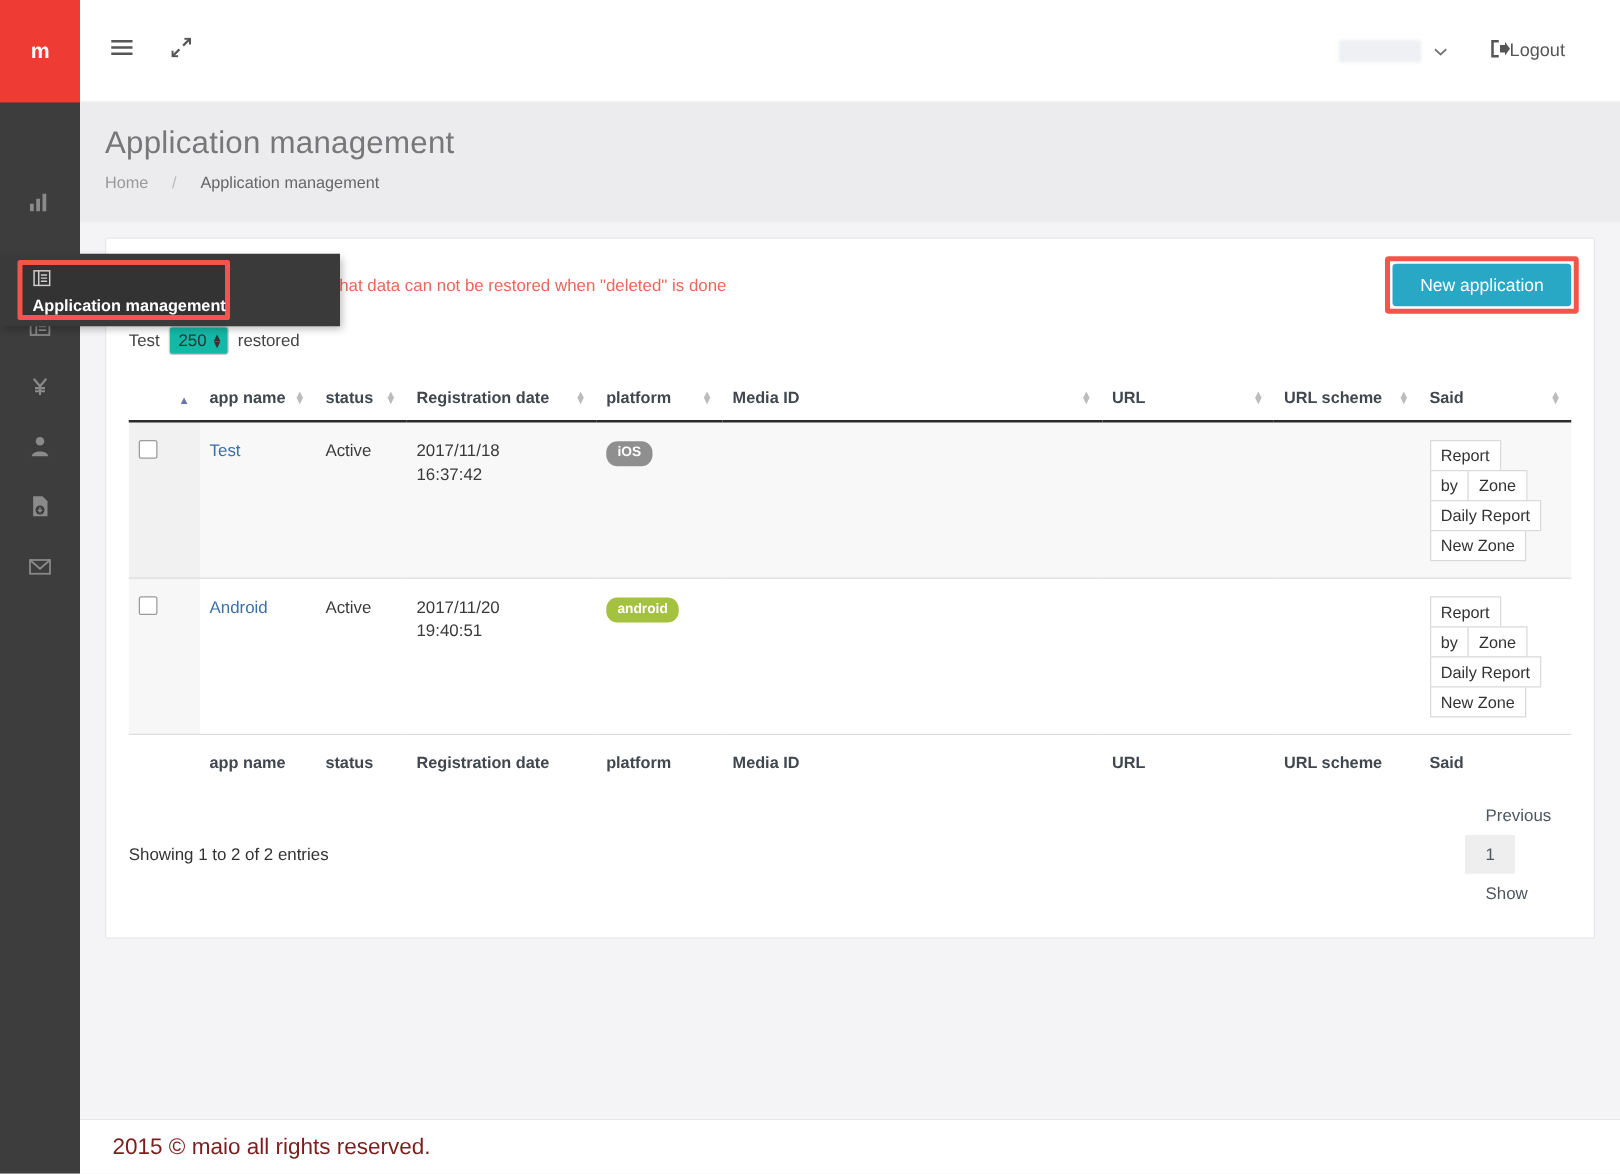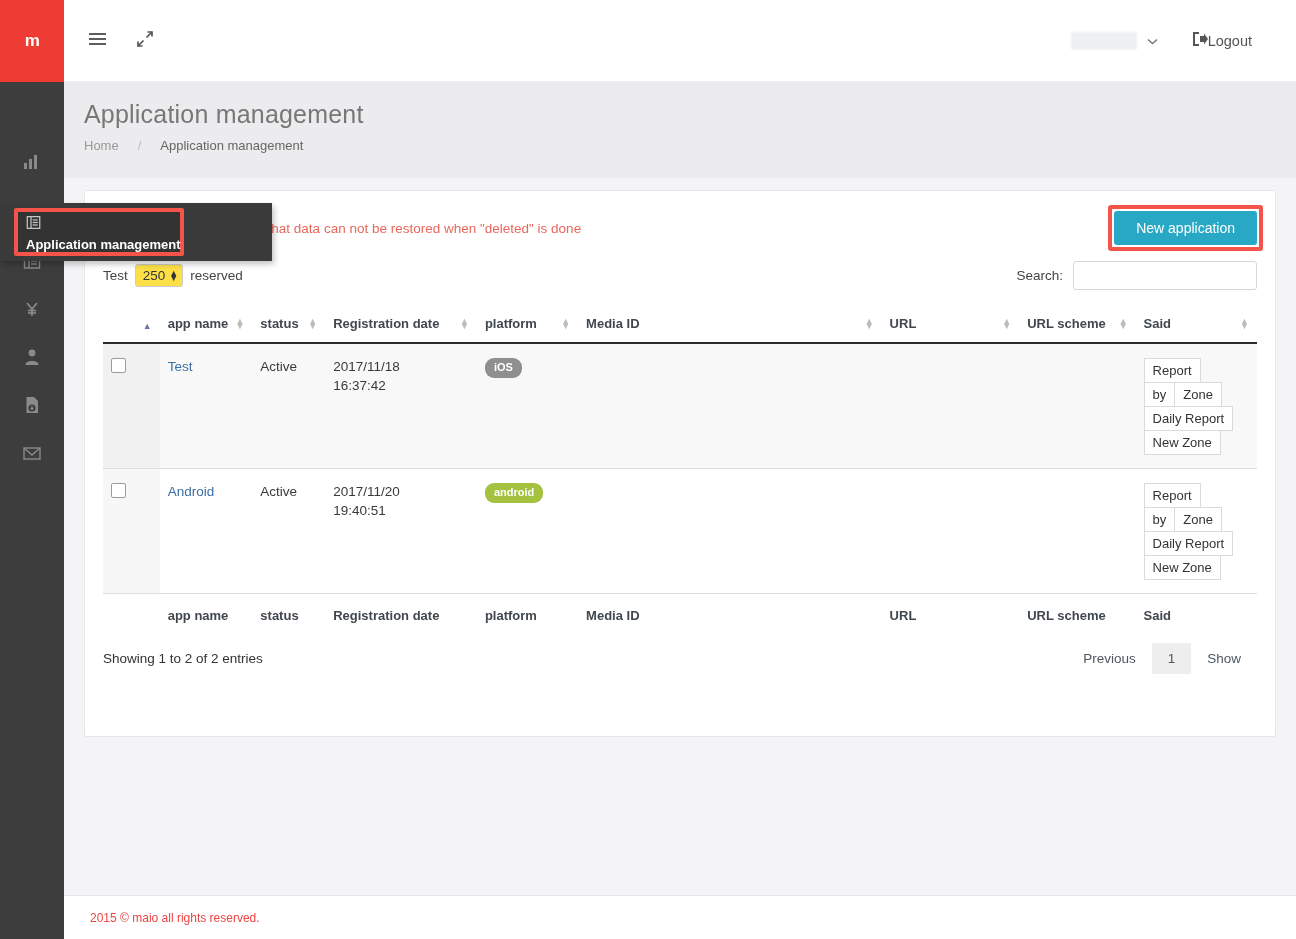--- a/index.html
+++ b/index.html
@@ -123,21 +123,21 @@
   
   .dt-controls {
     display: flex; align-items: center;
     padding: 6px 18px 8px 18px;
   }
   .dt-length { font-size: 13.5px; color: #444; display: flex; align-items: center; gap: 7px; }
   .dt-select {
     border: 1px solid #ccc; border-radius: 3px;
     padding: 3px 4px 3px 7px; font-size: 13.5px;
     font-family: "Liberation Sans", sans-serif;
-    color: #333; background: #fde047; cursor: pointer;
+    color: #333; background: #14b8a6; cursor: pointer;
     display: inline-flex; align-items: center; gap: 4px;
   }
   .spin { display: inline-flex; flex-direction: column; line-height: 5px; font-size: 9px; color: #333; }
   .dt-filter { margin-left: auto; display: flex; align-items: center; gap: 10px; font-size: 13.5px; color: #444; }
   .dt-filter input {
     width: 184px; height: 29px;
     border: 1px solid #d6d6d6; border-radius: 3px;
     padding: 3px 7px; font-size: 13px;
     font-family: "Liberation Sans", sans-serif;
   }
@@ -207,36 +207,36 @@
     font-weight: bold; padding: 14px 8px 10px 8px;
     border-top: 1px solid #dddddd; white-space: nowrap;
   }
 
   
   .dt-bottom {
     display: flex; align-items: center;
     padding: 10px 18px 20px 18px;
   }
   .dt-info { font-size: 13.5px; color: #333; }
-  .dt-pager { margin-left: auto; display: flex; align-items: flex-start; }
+  .dt-pager { margin-left: auto; display: flex; align-items: flex-start; flex-direction: column; }
   .pg {
     font-size: 13.5px; color: #4d5762; padding: 8px 16px;
     cursor: pointer; background: transparent; border: none;
     font-family: "Liberation Sans", sans-serif;
   }
   .pg.num { background: #eeeeee; color: #4d5762; }
 
   
   .footer {
     position: absolute; left: 64px; top: 895px;
     width: 1232px; height: 44px;
     background: #ffffff; border-top: 1px solid #e7e7e7;
     display: flex; align-items: center; padding-left: 26px;
   }
-  .footer-text { font-size: 12px; color: #ef4444; }
+  .footer-text { font-size: 18px; color: #7f1d1d; }
 
   
   .flyout {
     position: absolute; left: 0; top: 203px;
     width: 272px; height: 58px;
     background: #3a3a3a;
     z-index: 40;
     box-shadow: 2px 3px 6px rgba(0,0,0,0.25);
   }
   .flyout-inner {
@@ -391,25 +391,21 @@
       <div class="dt-controls">
         <div class="dt-length">
           <span>Test</span>
           <span class="dt-select">
             <span>250</span>
             <span class="spin">
                 <span>▲</span>
                 <span>▼</span>
               </span>
           </span>
-          <span>reserved</span>
-        </div>
-        <div class="dt-filter">
-          <span>Search:</span>
-          <input type="text" placeholder="" style="">
+          <span>restored</span>
         </div>
       </div>
 
       <div class="tbl-wrap">
         <table class="dt">
           <thead>
             <tr>
               <th class="col-check">
                 <div class="th-in">
                     <span></span>

